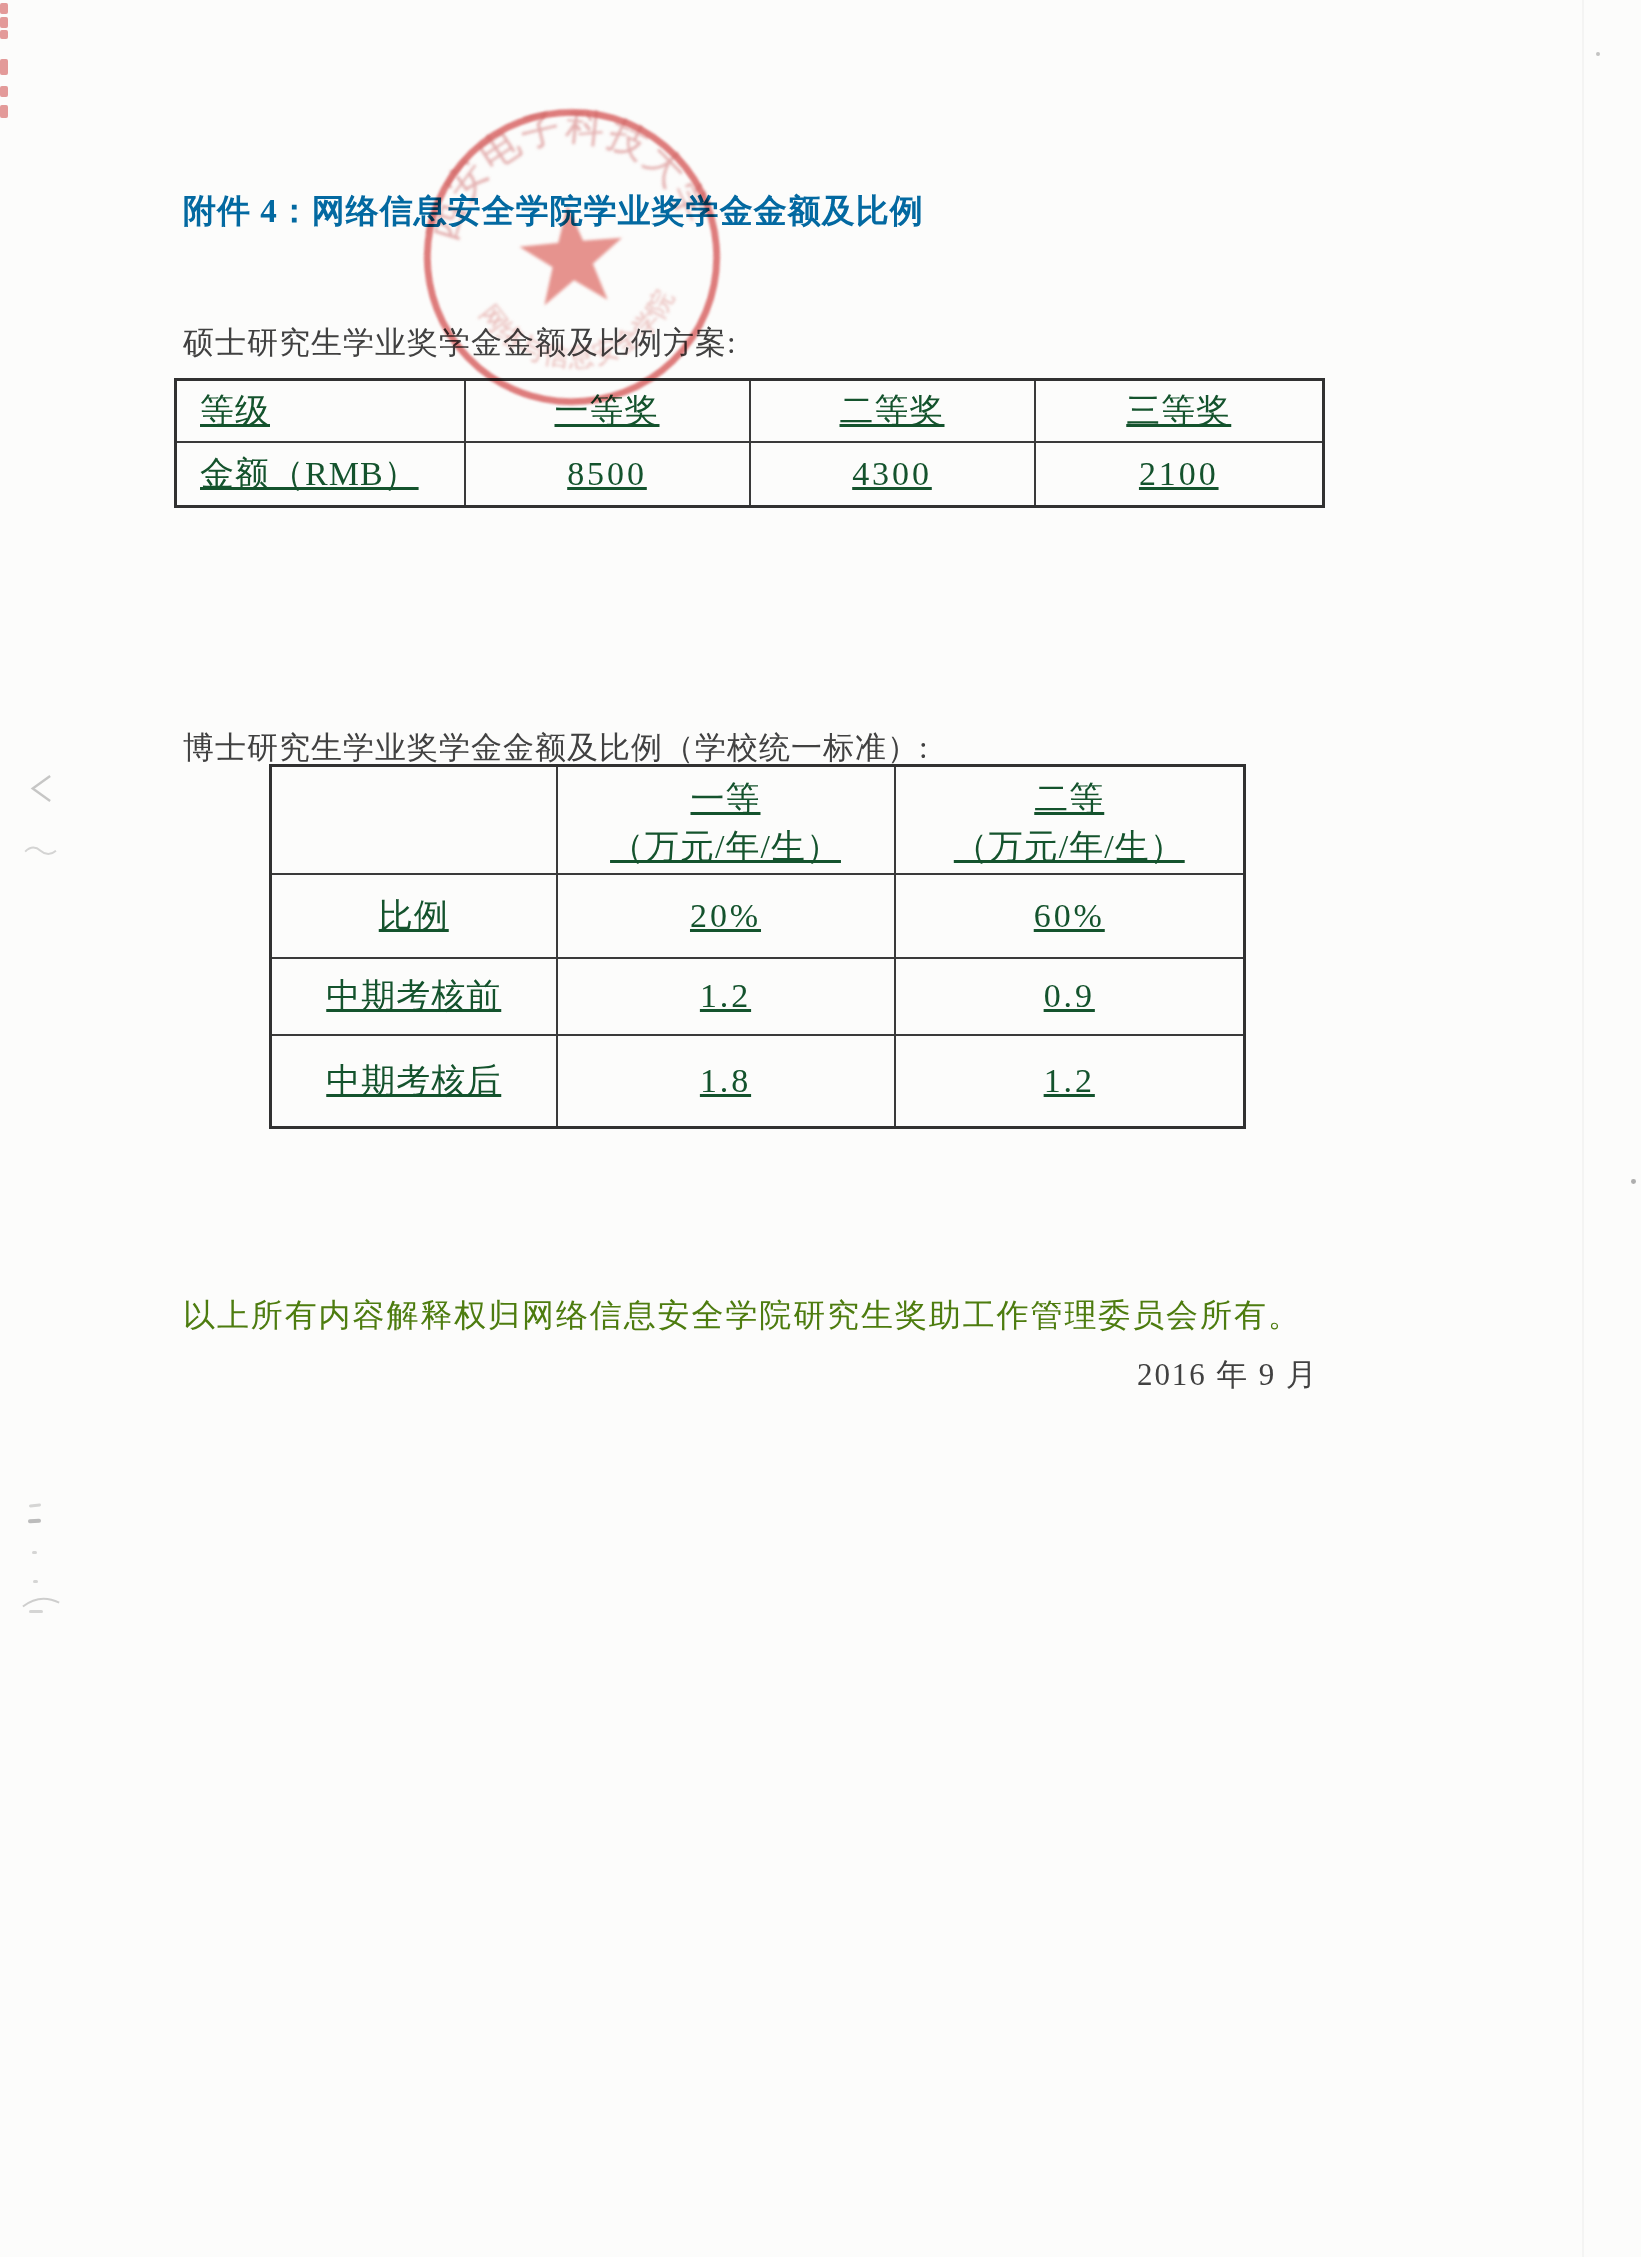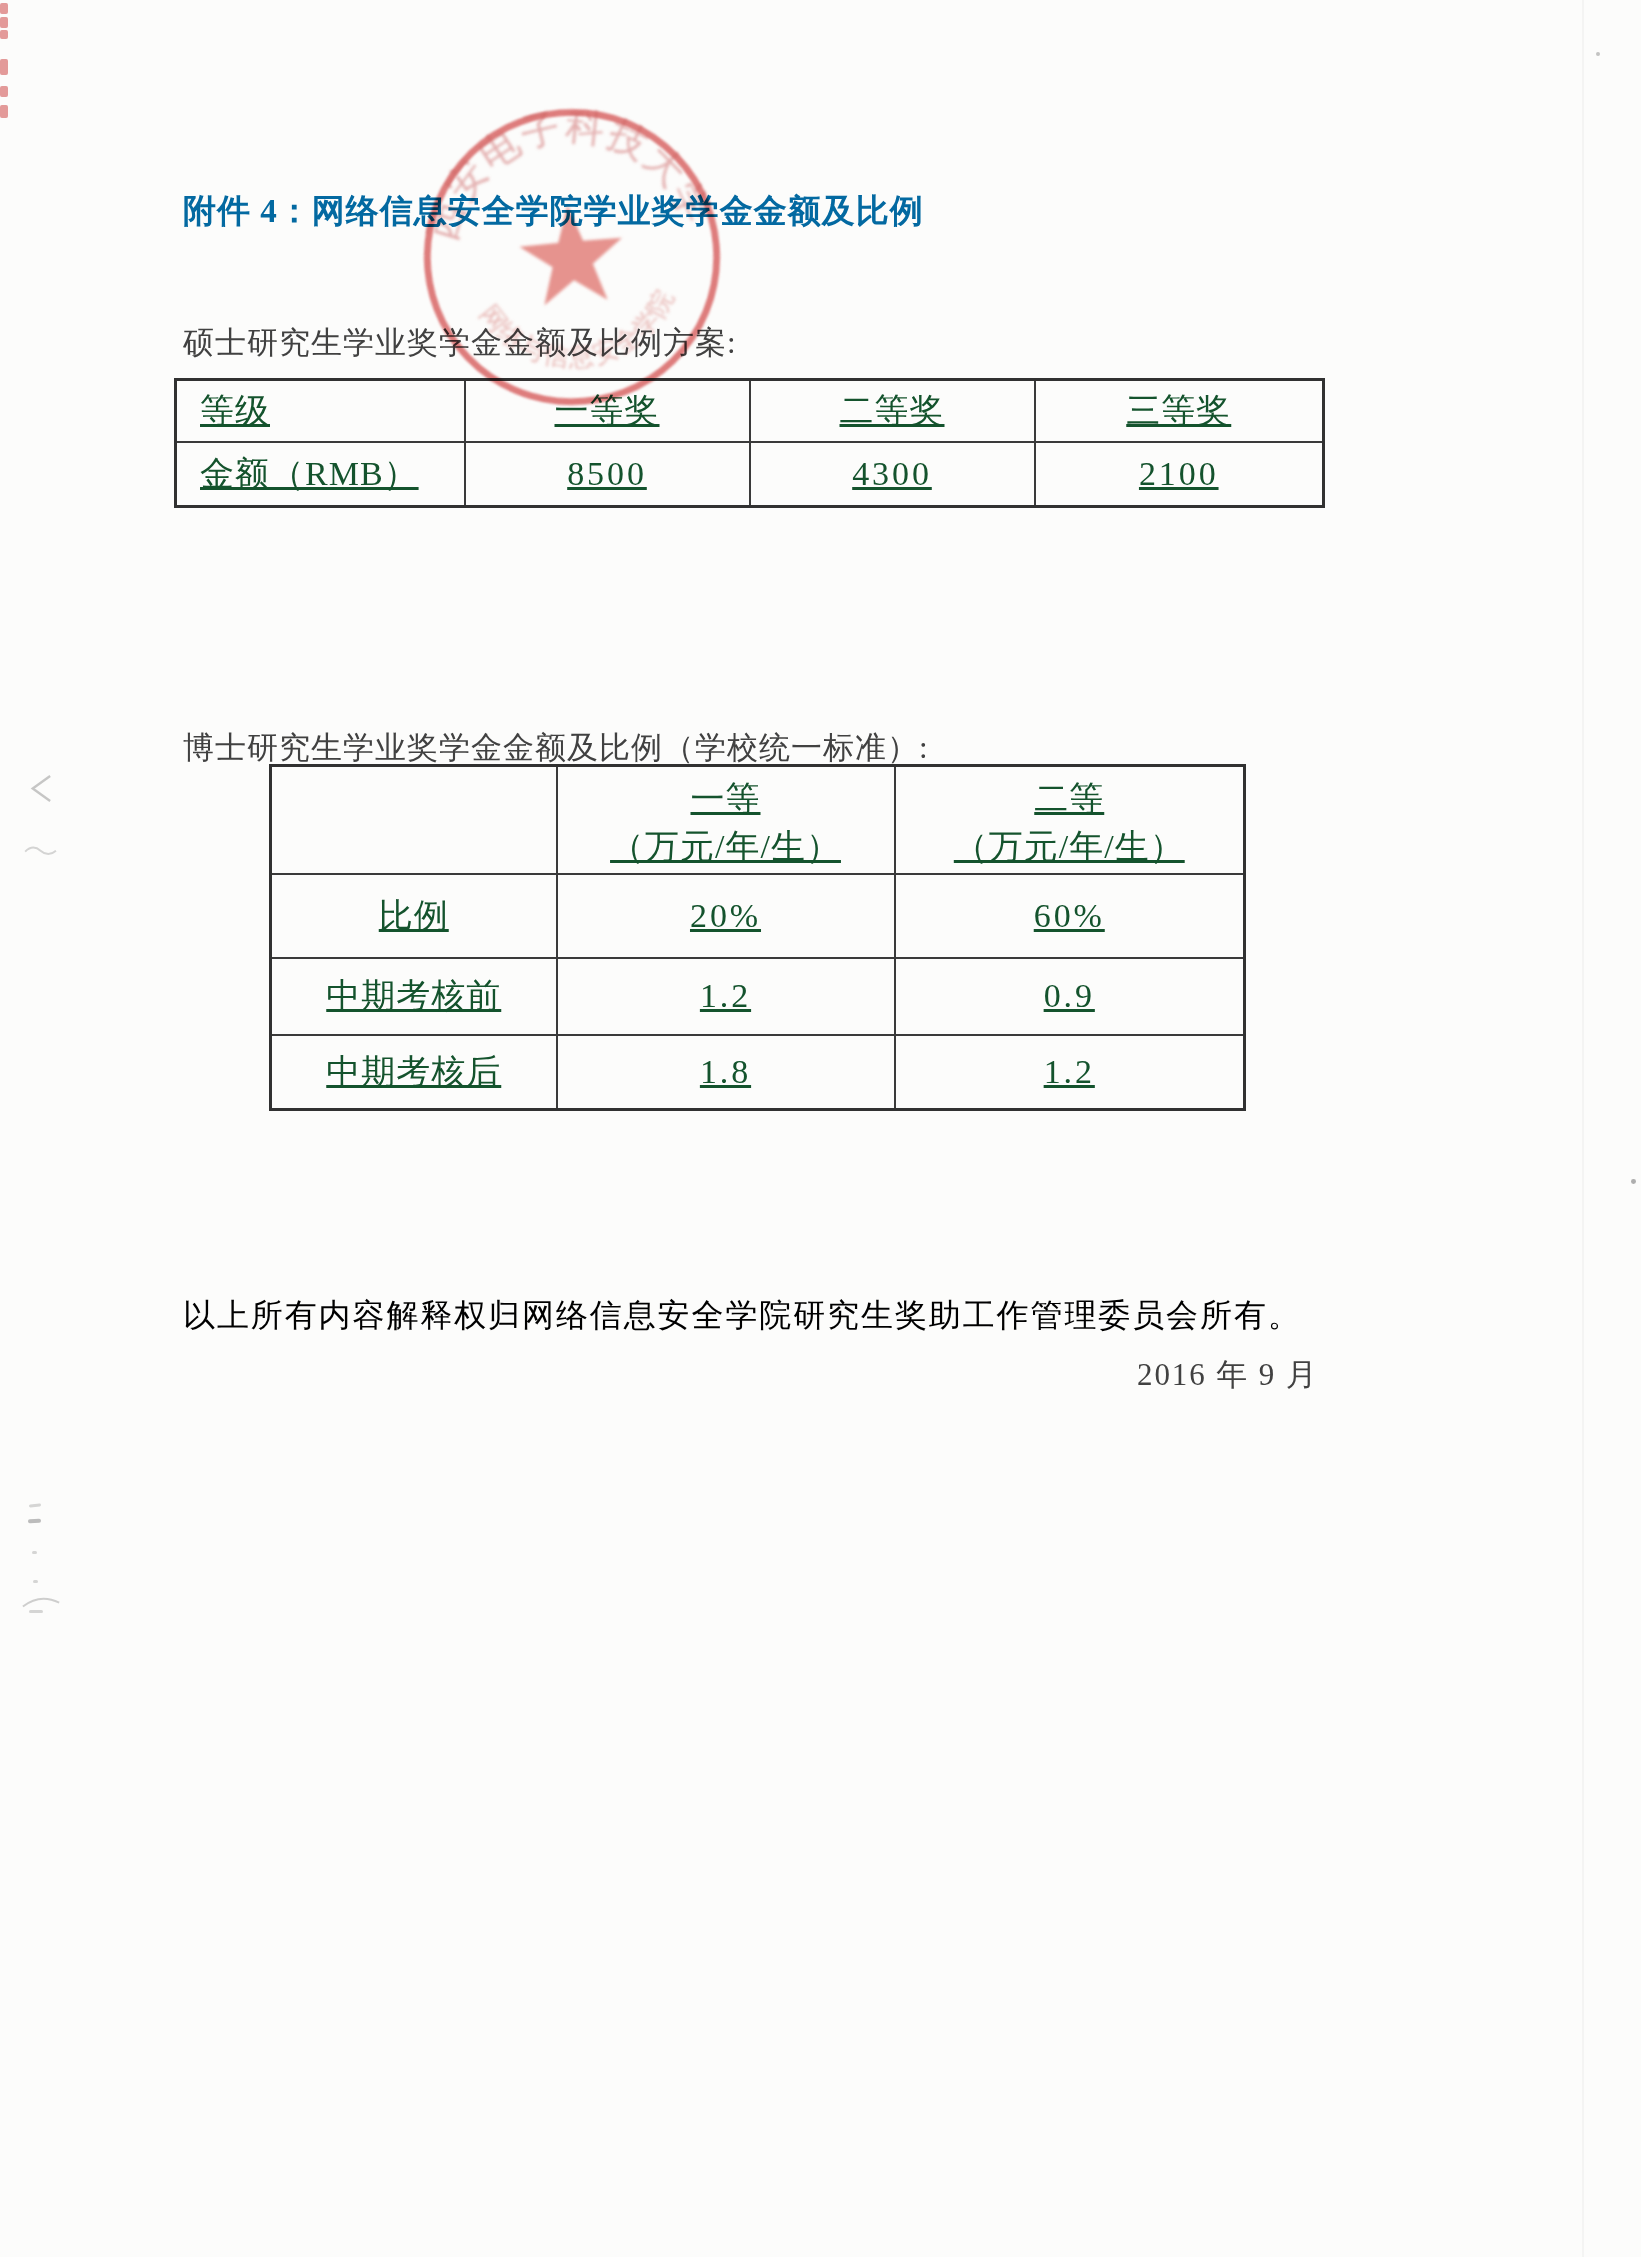--- a/index.html
+++ b/index.html
@@ -18,21 +18,21 @@
     color:#0369a1;white-space:nowrap;
   }
   .sec-heading{
     position:absolute;left:183px;
     font-size:31px;letter-spacing:1px;color:#414141;white-space:nowrap;
   }
   #masters-heading{top:322px;}
   #doctoral-heading{top:727px;}
   .footer-note{
     position:absolute;left:183px;top:1294px;
-    font-size:32px;letter-spacing:1.9px;color:#000000;white-space:nowrap;
+    font-size:32px;letter-spacing:1.9px;color:#4d7c0f;white-space:nowrap;
   }
   .doc-date{
     position:absolute;left:1137px;top:1354px;
     font-size:31px;letter-spacing:1.9px;color:#414141;white-space:nowrap;
   }
   
   table{border-collapse:collapse;table-layout:fixed;position:absolute;}
   td{
     border:2.9px solid #3a3a3a;
     text-align:center;vertical-align:middle;
@@ -115,21 +115,21 @@
     <tr style="height:84px">
       <td>比例</td>
       <td class="num">20%</td>
       <td class="num">60%</td>
     </tr>
     <tr style="height:77px">
       <td>中期考核前</td>
       <td class="num">1.2</td>
       <td class="num">0.9</td>
     </tr>
-    <tr style="height:75px">
+    <tr style="height:93px">
       <td>中期考核后</td>
       <td class="num">1.8</td>
       <td class="num">1.2</td>
     </tr>
   </tbody>
     </table>
 
   <div class="footer-note">以上所有内容解释权归网络信息安全学院研究生奖助工作管理委员会所有。</div>
   <div class="doc-date">2016 年 9 月</div>
 

